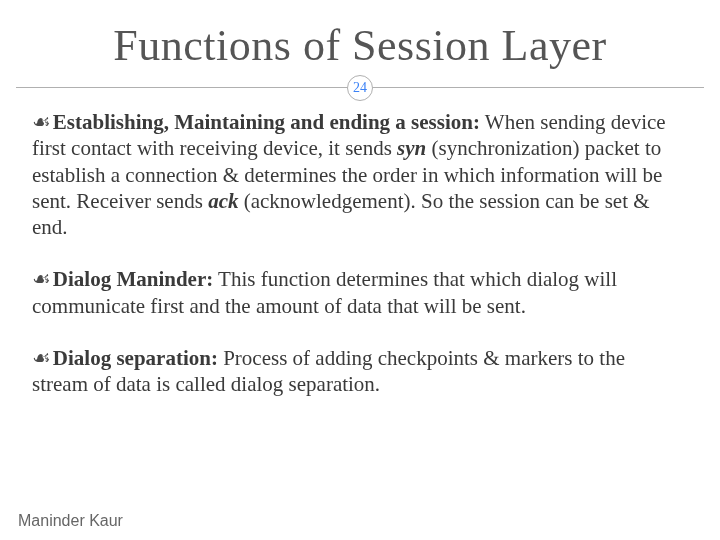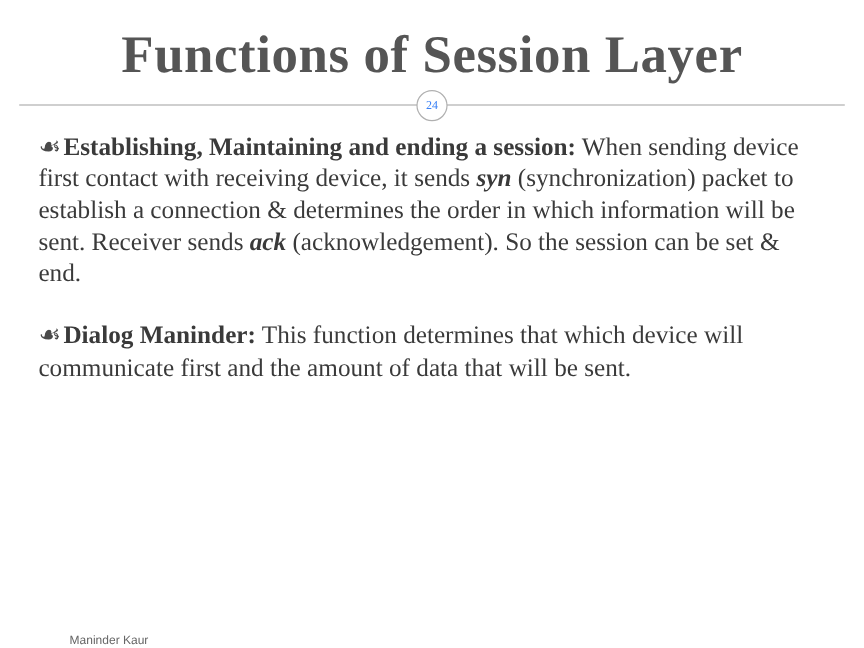--- a/index.html
+++ b/index.html
@@ -8,21 +8,21 @@
     width: 720px;
     height: 540px;
     background: #ffffff;
     position: relative;
     font-family: Georgia, "Times New Roman", serif;
     color: #3d3d3d;
   }
   .title {
     text-align: center;
     font-size: 44px;
-    font-weight: 700;
+    font-weight: 400;
     color: #555;
     padding-top: 20px;
     letter-spacing: 0.5px;
   }
   .divider-row {
     position: relative;
     height: 30px;
     margin-top: 2px;
   }
   .divider-line {
@@ -36,21 +36,21 @@
   .page-circle {
     position: absolute;
     top: 2px;
     left: 50%;
     transform: translateX(-50%);
     width: 26px;
     height: 26px;
     border-radius: 50%;
     background: #ffffff;
     border: 1px solid #b0b0b0;
-    font-size: 10px;
+    font-size: 14px;
     color: #3b82f6;
     display: flex;
     align-items: center;
     justify-content: center;
     font-family: Georgia, serif;
   }
   .content {
     padding: 6px 36px 0 32px;
   }
   .item {
@@ -66,25 +66,24 @@
     color: #4a4a4a;
     margin-right: 2px;
   }
   .heading {
     font-weight: 700;
   }
   .ital { font-style: italic; font-weight: 700; }
   .author {
     position: absolute;
     left: 18px;
-    bottom: 0;
+    bottom: 10px;
     font-family: Arial, Helvetica, sans-serif;
-    font-size: 10px;
+    font-size: 16px;
     color: #666;
-    margin-left: 40px;
   }
 </style>
 </head>
 <body>
 
 <div class="slide">
 
   <div class="title">Functions of Session Layer</div>
 
   <div class="divider-row">
@@ -92,21 +91,24 @@
     <div class="page-circle">24</div>
   </div>
 
   <div class="content">
 
     <div class="item">
       <span class="bullet">☙</span><span class="heading">Establishing, Maintaining and ending a session:</span><span> When sending device first contact with receiving device, it sends </span><span class="ital">syn</span><span> (synchronization) packet to establish a connection &amp; determines the order in which information will be sent. Receiver sends </span><span class="ital">ack</span><span> (acknowledgement). So the session can be set &amp; end.</span>
     </div>
 
     <div class="item">
-      <span class="bullet">☙</span><span class="heading">Dialog Maninder:</span><span> This function determines that which device will communicate first and the amount of data that will be sent.</span>
+      <span class="bullet">☙</span><span class="heading">Dialog Maninder:</span><span> This function determines that which dialog will communicate first and the amount of data that will be sent.</span>
     </div>
 
+    <div class="item">
+      <span class="bullet">☙</span><span class="heading">Dialog separation:</span><span> Process of adding checkpoints &amp; markers to the stream of data is called dialog separation.</span>
+    </div>
 
   </div>
 
   <div class="author">Maninder Kaur</div>
 
 </div>
 
 </body></html>

